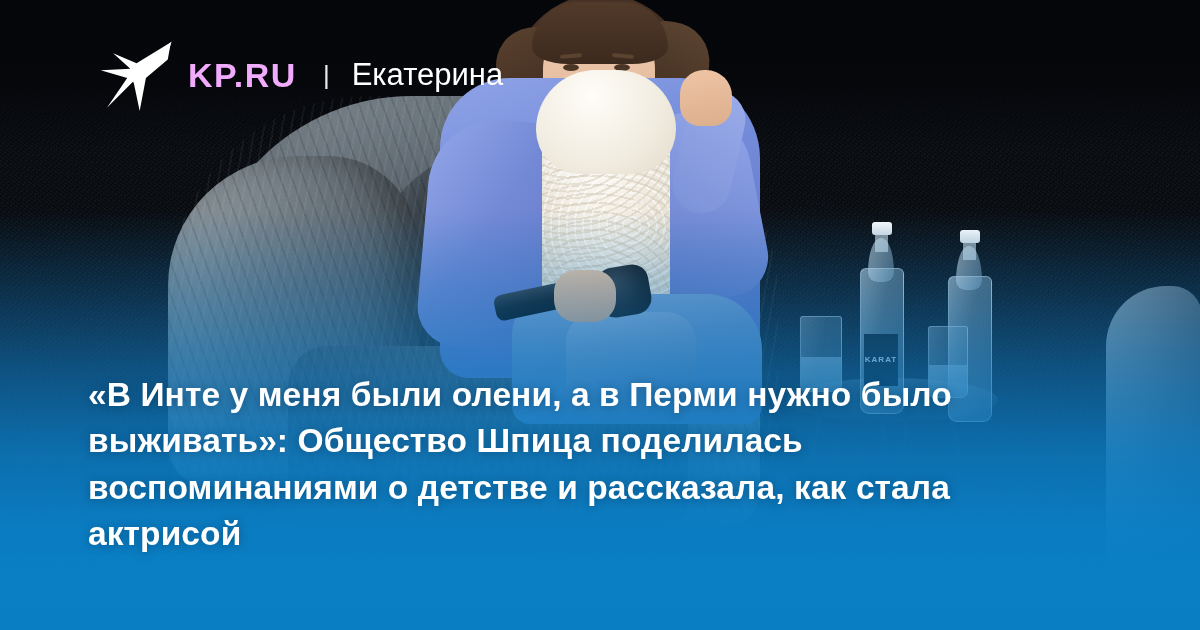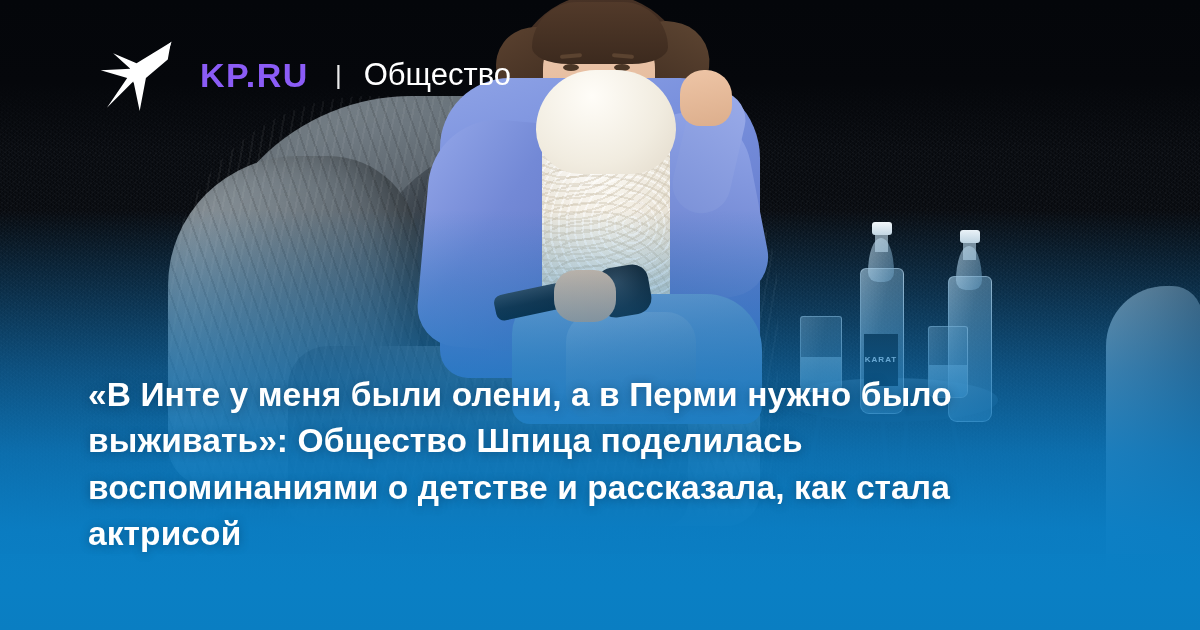--- a/index.html
+++ b/index.html
@@ -389,25 +389,25 @@
     gap: 0;
     z-index: 6;
   }
   .logo-mark {
     width: 78px;
     height: 78px;
     flex: 0 0 auto;
     display: block;
   }
   .brand {
-    color: #8b5cf6;
+    color: #f0abfc;
     font-size: 34px;
     font-weight: bold;
     letter-spacing: 1.5px;
-    margin-left: 26px;
+    margin-left: 14px;
     white-space: nowrap;
   }
   .sep {
     color: #ffffff;
     font-size: 26px;
     font-weight: 300;
     margin: 0 22px 0 26px;
     opacity: .92;
     line-height: 1;
   }
@@ -518,18 +518,18 @@
     <div class="blue-solid"></div>
   </div>
 
   <div class="header">
     <svg class="logo-mark" viewBox="0 0 100 100" aria-hidden="true">
       <path fill="#ffffff" d="M96 8 L52 35 L22 22 L44 42 L6 44 L40 54 L14 92 L48 58 L56 96 L64 54 L92 30 Z"></path>
       <path fill="#ffffff" d="M97 7 L58 40 L47 60 L62 52 L90 28 Z"></path>
     </svg>
     <div class="brand">KP.RU</div>
     <div class="sep">|</div>
-    <div class="rubric">Общество</div>
+    <div class="rubric">Екатерина</div>
   </div>
 
   <h1 class="headline">«В Инте у меня были олени, а в Перми нужно было выживать»: Общество Шпица поделилась воспоминаниями о детстве и рассказала, как стала актрисой</h1>
 
 </div>
 
 </body></html>

